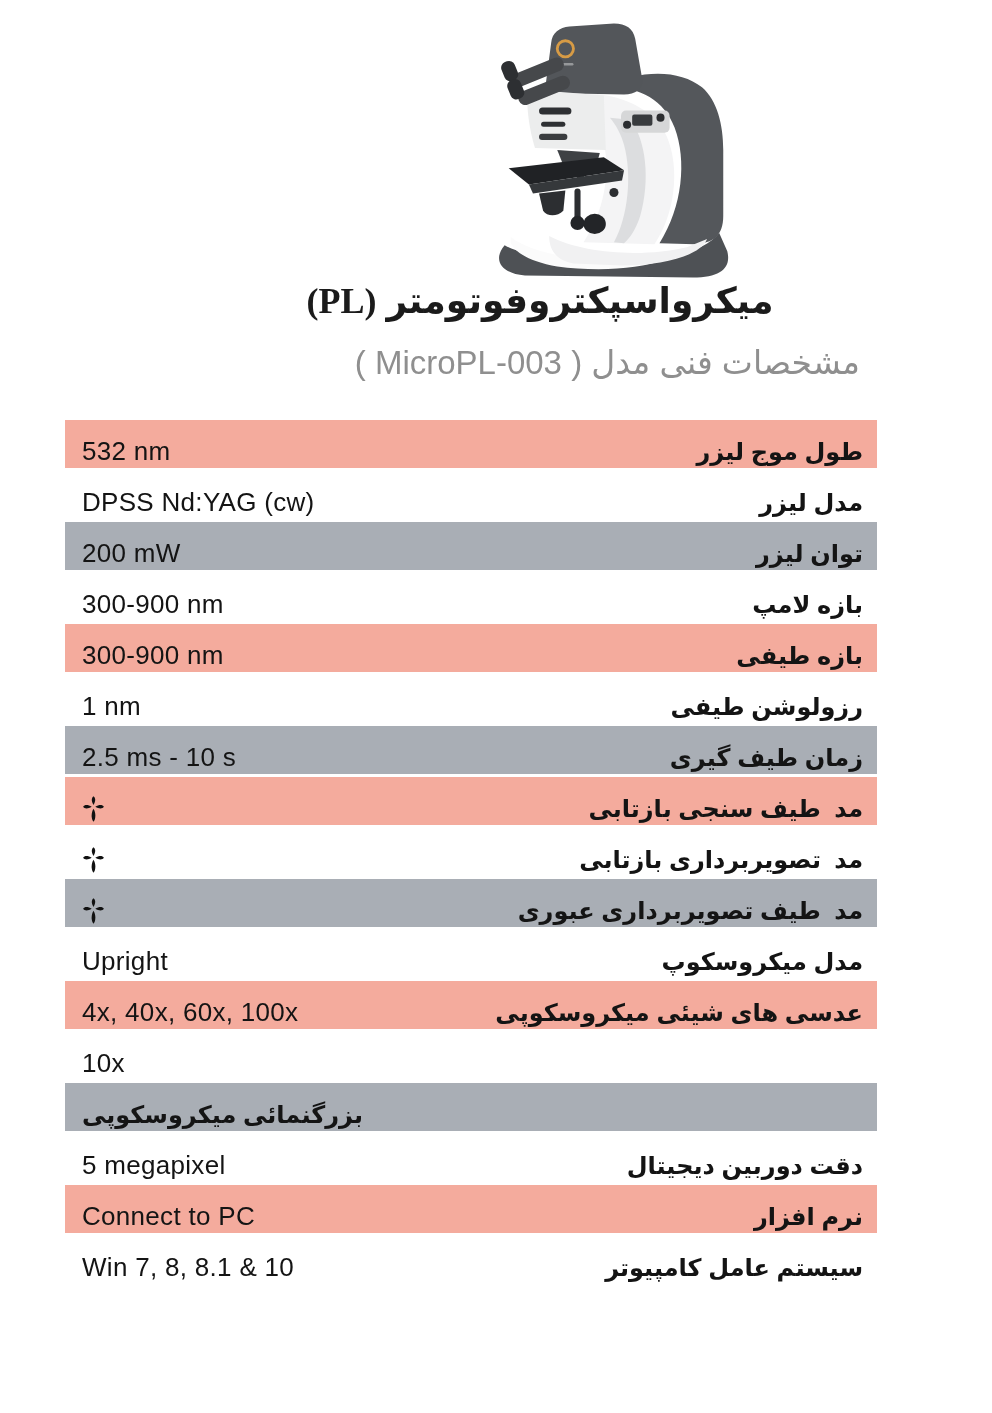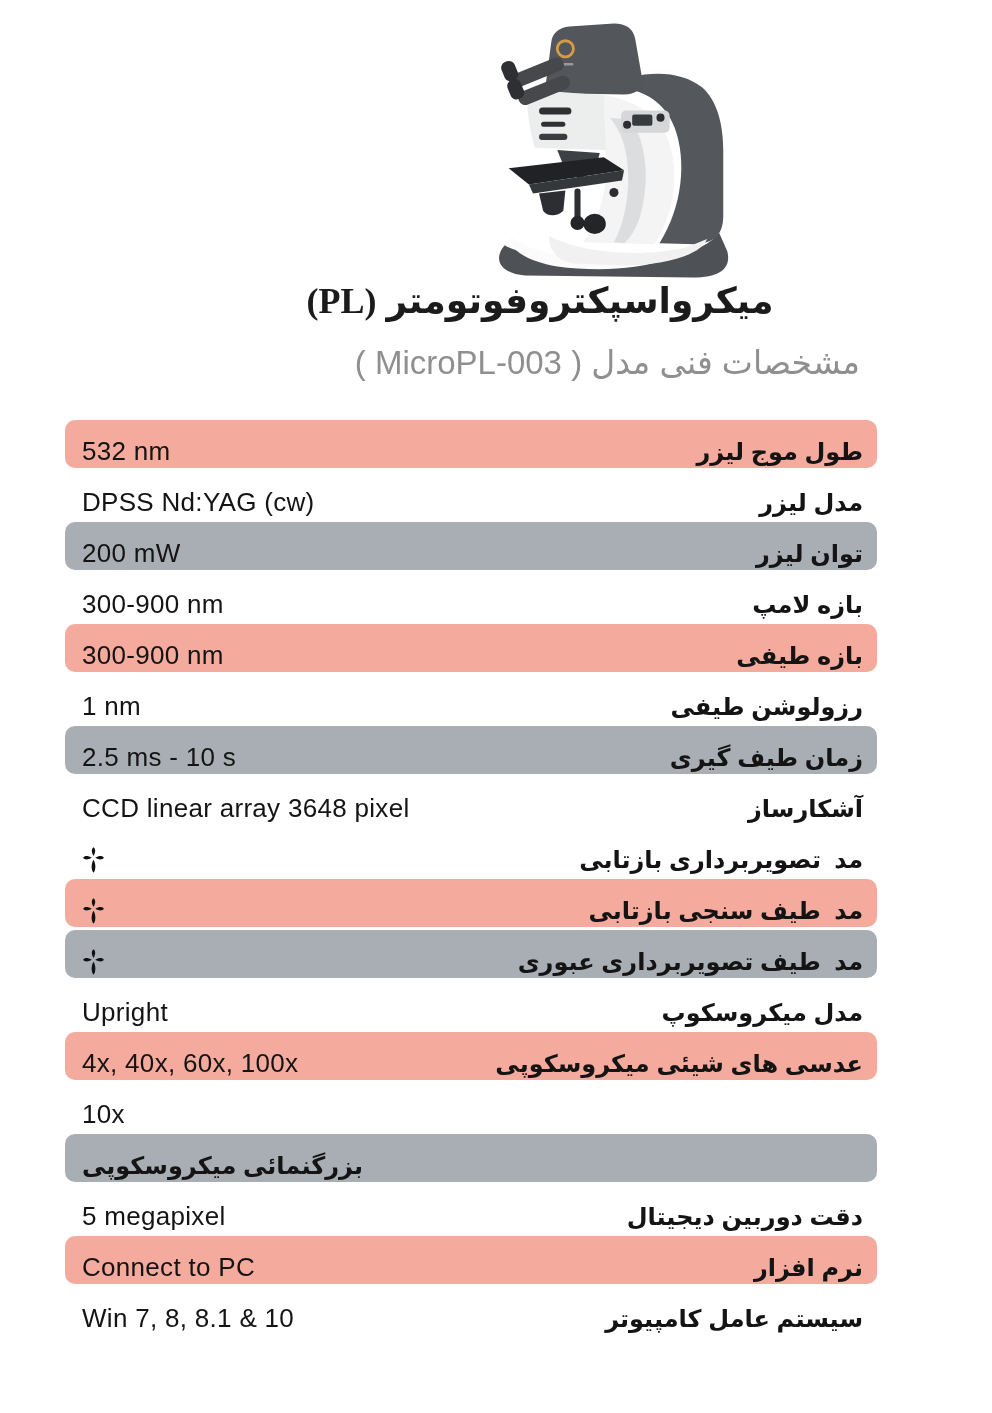--- a/index.html
+++ b/index.html
@@ -15,21 +15,21 @@
     font-size:36px;font-weight:bold;color:#1b1b1b;direction:rtl;line-height:1.1;
   }
   .page-title .latin{font-family:"Liberation Serif","DejaVu Serif",serif;font-weight:bold;}
   .page-subtitle{
     position:absolute;top:344px;left:20px;width:840px;
     font-size:33px;color:#8f8f8f;direction:rtl;line-height:1.15;
   }
   .spec-table{position:absolute;left:65px;top:420px;width:812px;}
   .row{
     height:48px;margin-bottom:3px;display:flex;align-items:center;
-    justify-content:space-between;padding:15px 14px 0 17px;box-sizing:border-box;border-radius:10px;
+    justify-content:space-between;padding:15px 14px 0 17px;box-sizing:border-box;
   }
   .row.salmon{background:var(--salmon);}
   .row.gray{background:var(--gray);text-align:right;}
   .row.white{background:transparent;gap:36px;}
   .value{font-size:26px;color:#141414;letter-spacing:.3px;display:flex;align-items:center;}
   .label{font-size:24px;font-weight:bold;color:#141414;direction:rtl;white-space:pre-wrap;}
   .petal-icon{display:block;}
 </style>
 </head>
 <body style="--salmon: #f4ab9d; --gray: #a9aeb5;">
@@ -110,49 +110,45 @@
     <div class="label">بازه طیفی</div>
   </div>
     <div class="row white">
     <div class="value">1 nm</div>
     <div class="label">رزولوشن طیفی</div>
   </div>
     <div class="row gray">
     <div class="value">2.5 ms - 10 s</div>
     <div class="label">زمان طیف گیری</div>
   </div>
-    <div class="row white">
-    <div class="value">CCD linear array 3648 pixel</div>
-    <div class="label">آشکارساز</div>
+    <div class="row salmon">
+    <div class="value">
+        <svg class="petal-icon" viewBox="0 0 24 29" width="23" height="28">
+    <g fill="#111111">
+      <path d="M12 10.4 C9.6 6.6 9.7 2.8 12 1.3 C14.3 2.8 14.4 6.6 12 10.4 Z"></path>
+      <path d="M12 14.2 C9.5 18.2 9.3 24.5 12 27.8 C14.7 24.5 14.5 18.2 12 14.2 Z"></path>
+      <path d="M10.1 12.2 C6.3 9.8 2.5 9.9 1.2 12.2 C2.5 14.5 6.3 14.6 10.1 12.2 Z"></path>
+      <path d="M13.9 12.2 C17.7 9.8 21.5 9.9 22.8 12.2 C21.5 14.5 17.7 14.6 13.9 12.2 Z"></path>
+    </g>
+  </svg>
+      </div>
+    <div class="label">مد  طیف سنجی بازتابی</div>
   </div>
     <div class="row white">
     <div class="value">
         <svg class="petal-icon" viewBox="0 0 24 29" width="23" height="28">
     <g fill="#111111">
       <path d="M12 10.4 C9.6 6.6 9.7 2.8 12 1.3 C14.3 2.8 14.4 6.6 12 10.4 Z"></path>
       <path d="M12 14.2 C9.5 18.2 9.3 24.5 12 27.8 C14.7 24.5 14.5 18.2 12 14.2 Z"></path>
       <path d="M10.1 12.2 C6.3 9.8 2.5 9.9 1.2 12.2 C2.5 14.5 6.3 14.6 10.1 12.2 Z"></path>
       <path d="M13.9 12.2 C17.7 9.8 21.5 9.9 22.8 12.2 C21.5 14.5 17.7 14.6 13.9 12.2 Z"></path>
     </g>
   </svg>
       </div>
     <div class="label">مد  تصویربرداری بازتابی</div>
-  </div>
-    <div class="row salmon">
-    <div class="value">
-        <svg class="petal-icon" viewBox="0 0 24 29" width="23" height="28">
-    <g fill="#111111">
-      <path d="M12 10.4 C9.6 6.6 9.7 2.8 12 1.3 C14.3 2.8 14.4 6.6 12 10.4 Z"></path>
-      <path d="M12 14.2 C9.5 18.2 9.3 24.5 12 27.8 C14.7 24.5 14.5 18.2 12 14.2 Z"></path>
-      <path d="M10.1 12.2 C6.3 9.8 2.5 9.9 1.2 12.2 C2.5 14.5 6.3 14.6 10.1 12.2 Z"></path>
-      <path d="M13.9 12.2 C17.7 9.8 21.5 9.9 22.8 12.2 C21.5 14.5 17.7 14.6 13.9 12.2 Z"></path>
-    </g>
-  </svg>
-      </div>
-    <div class="label">مد  طیف سنجی بازتابی</div>
   </div>
     <div class="row gray">
     <div class="value">
         <svg class="petal-icon" viewBox="0 0 24 29" width="23" height="28">
     <g fill="#111111">
       <path d="M12 10.4 C9.6 6.6 9.7 2.8 12 1.3 C14.3 2.8 14.4 6.6 12 10.4 Z"></path>
       <path d="M12 14.2 C9.5 18.2 9.3 24.5 12 27.8 C14.7 24.5 14.5 18.2 12 14.2 Z"></path>
       <path d="M10.1 12.2 C6.3 9.8 2.5 9.9 1.2 12.2 C2.5 14.5 6.3 14.6 10.1 12.2 Z"></path>
       <path d="M13.9 12.2 C17.7 9.8 21.5 9.9 22.8 12.2 C21.5 14.5 17.7 14.6 13.9 12.2 Z"></path>
     </g>

